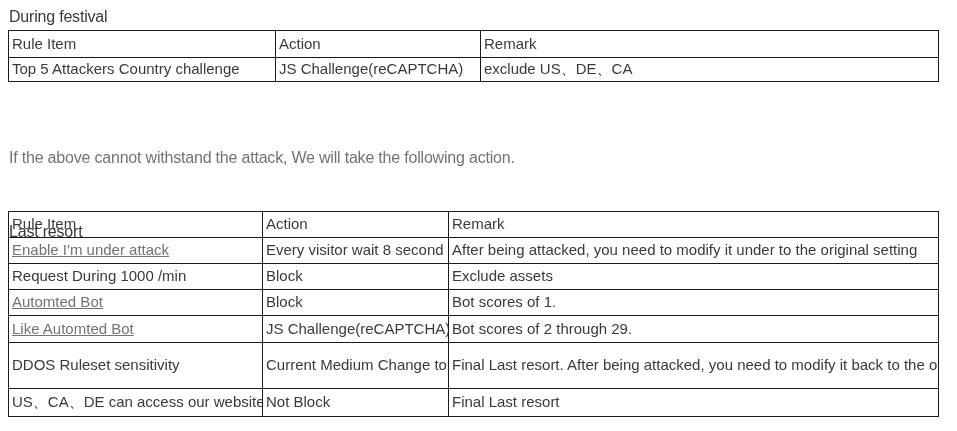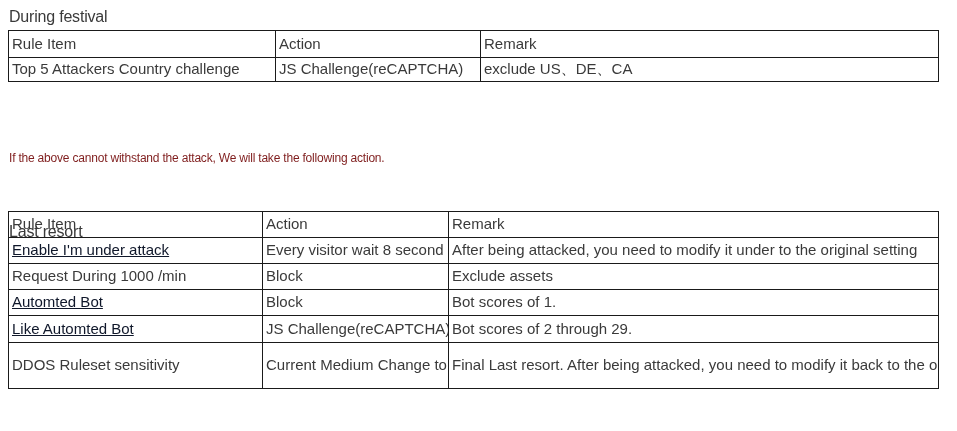--- a/index.html
+++ b/index.html
@@ -12,22 +12,22 @@
   }
   .section-title{
     position:absolute;left:9px;
     font-size:16px;line-height:20px;color:#3a3a3a;
     letter-spacing:-0.2px;
   }
   .title-festival{top:7px;text-align:right;}
   .title-lastresort{top:190px;margin-top:32px;}
   .note{
     position:absolute;left:9px;top:148px;
-    font-size:12px;line-height:20px;
-    color:#7f1d1d;
+    font-size:16px;line-height:20px;
+    color:#737373;
     letter-spacing:-0.2px;
   }
   table.rules{
     position:absolute;left:8px;
     border-collapse:collapse;
     table-layout:fixed;
     width:930px;
   }
   .table-festival{top:30px;}
   .table-lastresort{top:211px;}
@@ -38,21 +38,21 @@
     line-height:1.35;
     vertical-align:middle;
     white-space:nowrap;
     overflow:hidden;
     color:#3a3a3a;
   }
   td.multiline{white-space:pre-line;}
   td.wrap{white-space:normal;}
   td.remark-red{color:#ff1a1a;}
   a.doc-link{
-    color:#0f172a;
+    color:#737373;
     text-decoration:underline;
     cursor:pointer;
     text-align:center;
   }
 </style>
 </head>
 <body>
 
 <div class="section-title title-festival">During festival</div>
 
@@ -117,14 +117,19 @@
     </td>
     <td>JS Challenge(reCAPTCHA)</td>
     <td>Bot scores of 2 through 29.</td>
   </tr>
   <tr style="height:46px;">
     <td>DDOS Ruleset sensitivity</td>
     <td class="multiline">Current Medium
 Change to High</td>
     <td class="wrap remark-red">Final Last resort. After being attacked, you need to modify it back to the original setting</td>
   </tr>
+  <tr style="height:28px;">
+    <td>US、CA、DE can access our website</td>
+    <td>Not Block</td>
+    <td class="remark-red">Final Last resort</td>
+  </tr>
 </tbody>
   </table>
 
 </body></html>

